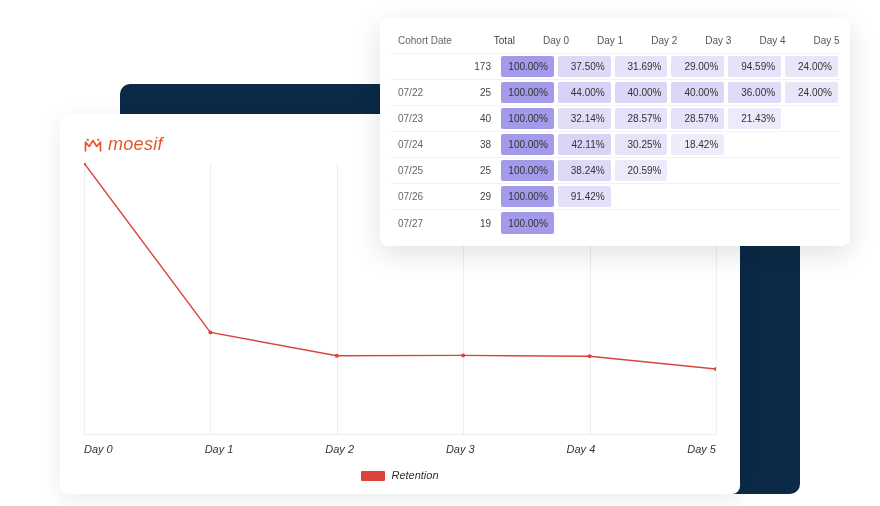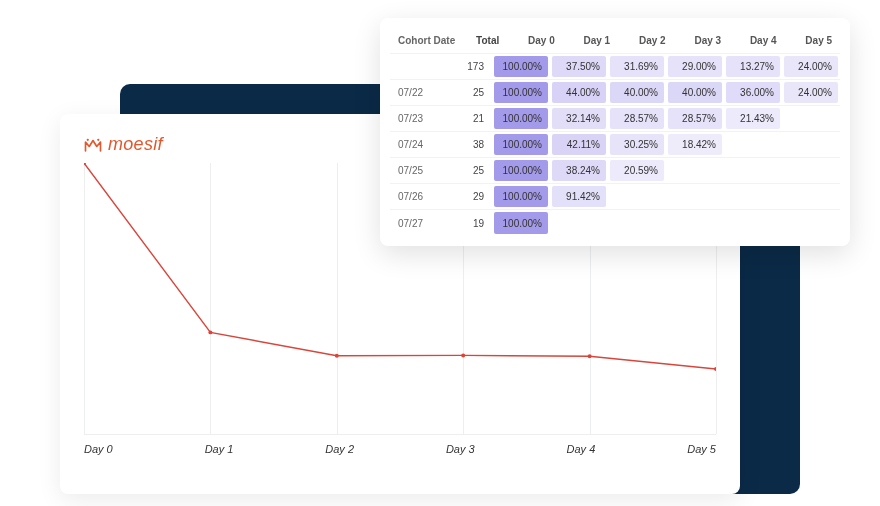--- a/index.html
+++ b/index.html
@@ -68,27 +68,27 @@
       width: 470px;
       background: #fff;
       border-radius: 8px;
       box-shadow: 0 8px 28px rgba(0,0,0,.12);
       padding: 10px;
       font-size: 10px;
       color: #333;
     }
     .t-row { display:flex; align-items:stretch; height:26px; border-bottom:1px solid #f1f2f4; }
     .t-row:last-child { border-bottom:none; }
-    .t-row.head { color:#555; font-weight:700; }
+    .t-row.head { color:#555; font-weight:400;gap:12px; }
     .t-cell {
       flex:1; display:flex; align-items:center; justify-content:flex-end;
       padding: 0 8px; white-space:nowrap; position:relative;
     }
     .t-cell.date { flex:0 0 58px; justify-content:flex-start; color:#666; }
-    .t-cell.total { flex:0 0 44px; justify-content:flex-end; color:#444; }
+    .t-cell.total { flex:0 0 44px; justify-content:flex-end; color:#444;margin-left:7px; }
     .t-cell .shade {
       position:absolute; inset:2px; border-radius:2px;
     }
     .t-cell .val { position:relative; z-index:1; }
   </style>
 </head>
 <body>
 
 <div class="backdrop"></div>
 
@@ -126,20 +126,23 @@
 
   <div class="x-axis">
     <span>Day 0</span>
     <span>Day 1</span>
     <span>Day 2</span>
     <span>Day 3</span>
     <span>Day 4</span>
     <span>Day 5</span>
   </div>
 
+  <div class="legend">
+    <span class="legend-swatch"></span><span>Retention</span>
+  </div>
 </div>
 
 <div class="table-card">
   <div class="t-row head">
     <div class="t-cell date">Cohort Date</div>
     <div class="t-cell total">Total</div>
     <div class="t-cell">Day 0</div>
     <div class="t-cell">Day 1</div>
     <div class="t-cell">Day 2</div>
     <div class="t-cell">Day 3</div>
@@ -161,21 +164,21 @@
         <div class="t-cell">
           <div class="shade" style="background: rgba(154, 143, 232, 0.26);"></div>
           <span class="val">31.69%</span>
         </div>
         <div class="t-cell">
           <div class="shade" style="background: rgba(154, 143, 232, 0.26);"></div>
           <span class="val">29.00%</span>
         </div>
         <div class="t-cell">
           <div class="shade" style="background: rgba(154, 143, 232, 0.26);"></div>
-          <span class="val">13.27%</span>
+          <span class="val">94.59%</span>
         </div>
         <div class="t-cell">
           <div class="shade" style="background: rgba(154, 143, 232, 0.22);"></div>
           <span class="val">24.00%</span>
         </div>
       </div>
       <div class="t-row">
         <div class="t-cell date">07/22</div>
         <div class="t-cell total">25</div>
         <div class="t-cell">
@@ -198,21 +201,21 @@
           <div class="shade" style="background: rgba(154, 143, 232, 0.32);"></div>
           <span class="val">36.00%</span>
         </div>
         <div class="t-cell">
           <div class="shade" style="background: rgba(154, 143, 232, 0.22);"></div>
           <span class="val">24.00%</span>
         </div>
       </div>
       <div class="t-row">
         <div class="t-cell date">07/23</div>
-        <div class="t-cell total">21</div>
+        <div class="t-cell total">40</div>
         <div class="t-cell">
           <div class="shade" style="background: rgba(154, 143, 232, 0.9);"></div>
           <span class="val">100.00%</span>
         </div>
         <div class="t-cell">
           <div class="shade" style="background: rgba(154, 143, 232, 0.29);"></div>
           <span class="val">32.14%</span>
         </div>
         <div class="t-cell">
           <div class="shade" style="background: rgba(154, 143, 232, 0.26);"></div>

